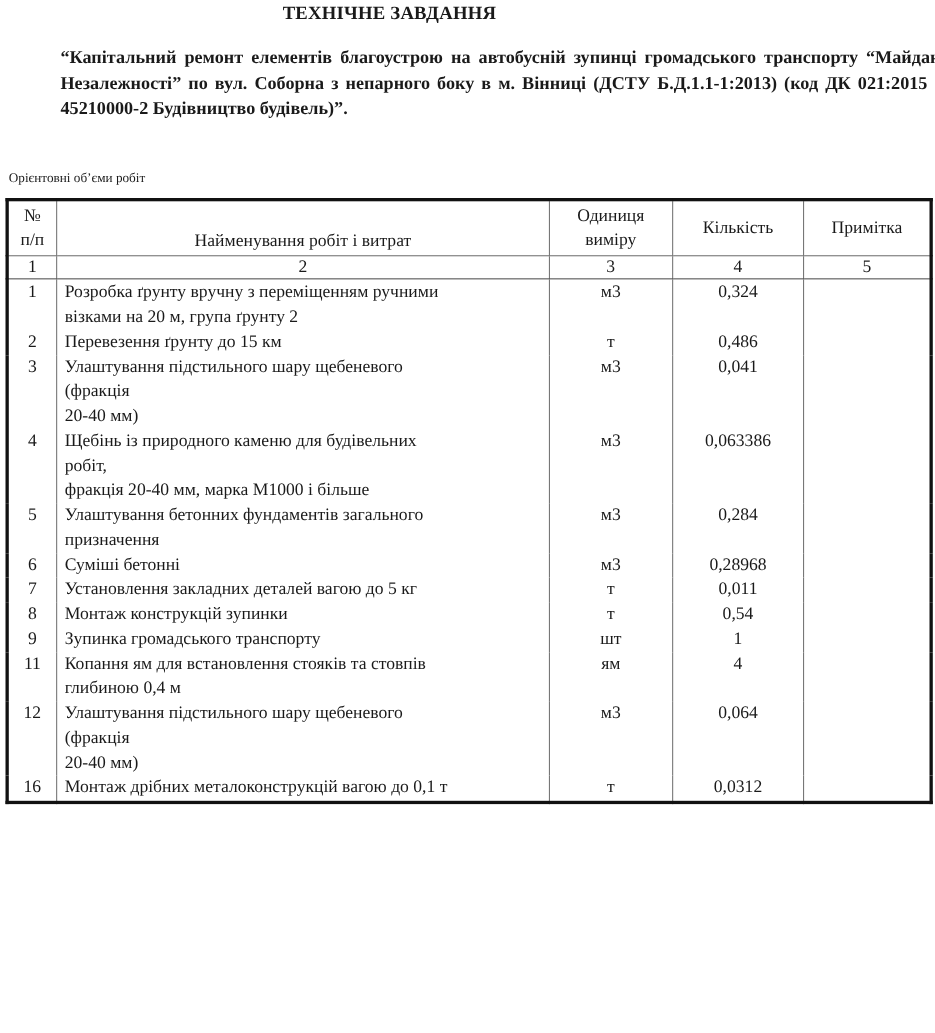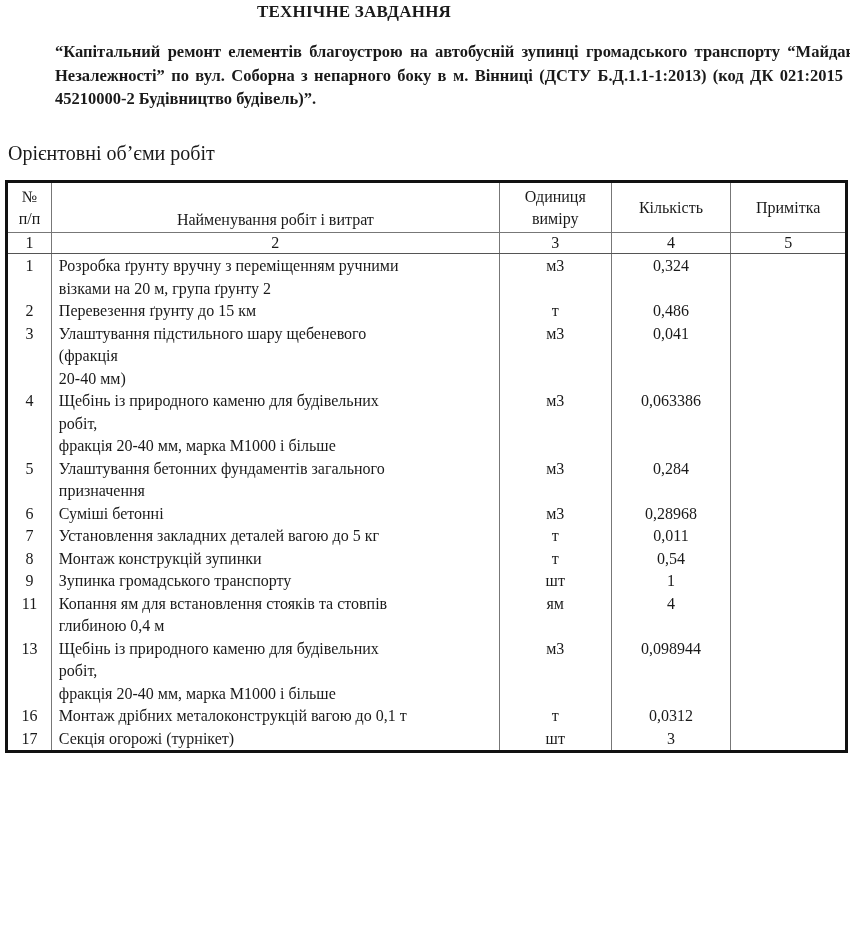--- a/index.html
+++ b/index.html
@@ -32,23 +32,23 @@
       width: 800px;
       font-weight: bold;
       font-size: 16.5px;
       line-height: 23.5px;
       text-align: justify;
       text-align-last: left;
       margin-left: 28px;
     }
     .section-label {
       position: absolute;
-      top: 142px;
+      top: 154px;
       left: 8px;
-      font-size: 20px;
+      font-size: 12px;
     }
     table.works {
       position: absolute;
       top: 180px;
       left: 5px;
       width: 843px;
       border-collapse: collapse;
       border: 3px solid #111;
       font-size: 16px;
       line-height: 22.5px;
@@ -240,42 +240,33 @@
         <td class="n">11</td>
         <td class="name">
           <span class="line">Копання ям для встановлення стояків та стовпів</span>
           <span class="line">глибиною 0,4 м</span>
         </td>
         <td class="unit">ям</td>
         <td class="qty">4</td>
         <td class="note"></td>
       </tr>
       <tr>
-        <td class="n">13</td>
-        <td class="name">
-          <span class="line">Щебінь із природного каменю для будівельних</span>
-          <span class="line">робіт,</span>
-          <span class="line">фракція 20-40 мм, марка М1000 і більше</span>
-        </td>
-        <td class="unit">м3</td>
-        <td class="qty">0,098944</td>
+        <td class="n">12</td>
+        <td class="name">
+          <span class="line">Улаштування підстильного шару щебеневого</span>
+          <span class="line">(фракція</span>
+          <span class="line">20-40 мм)</span>
+        </td>
+        <td class="unit">м3</td>
+        <td class="qty">0,064</td>
         <td class="note"></td>
       </tr>
       <tr>
         <td class="n">16</td>
         <td class="name">
           <span class="line">Монтаж дрібних металоконструкцій вагою до 0,1 т</span>
         </td>
         <td class="unit">т</td>
         <td class="qty">0,0312</td>
-        <td class="note"></td>
-      </tr>
-      <tr>
-        <td class="n">17</td>
-        <td class="name">
-          <span class="line">Секція огорожі (турнікет)</span>
-        </td>
-        <td class="unit">шт</td>
-        <td class="qty">3</td>
         <td class="note"></td>
       </tr>
     </tbody>
 </table>
 
 </body></html>

